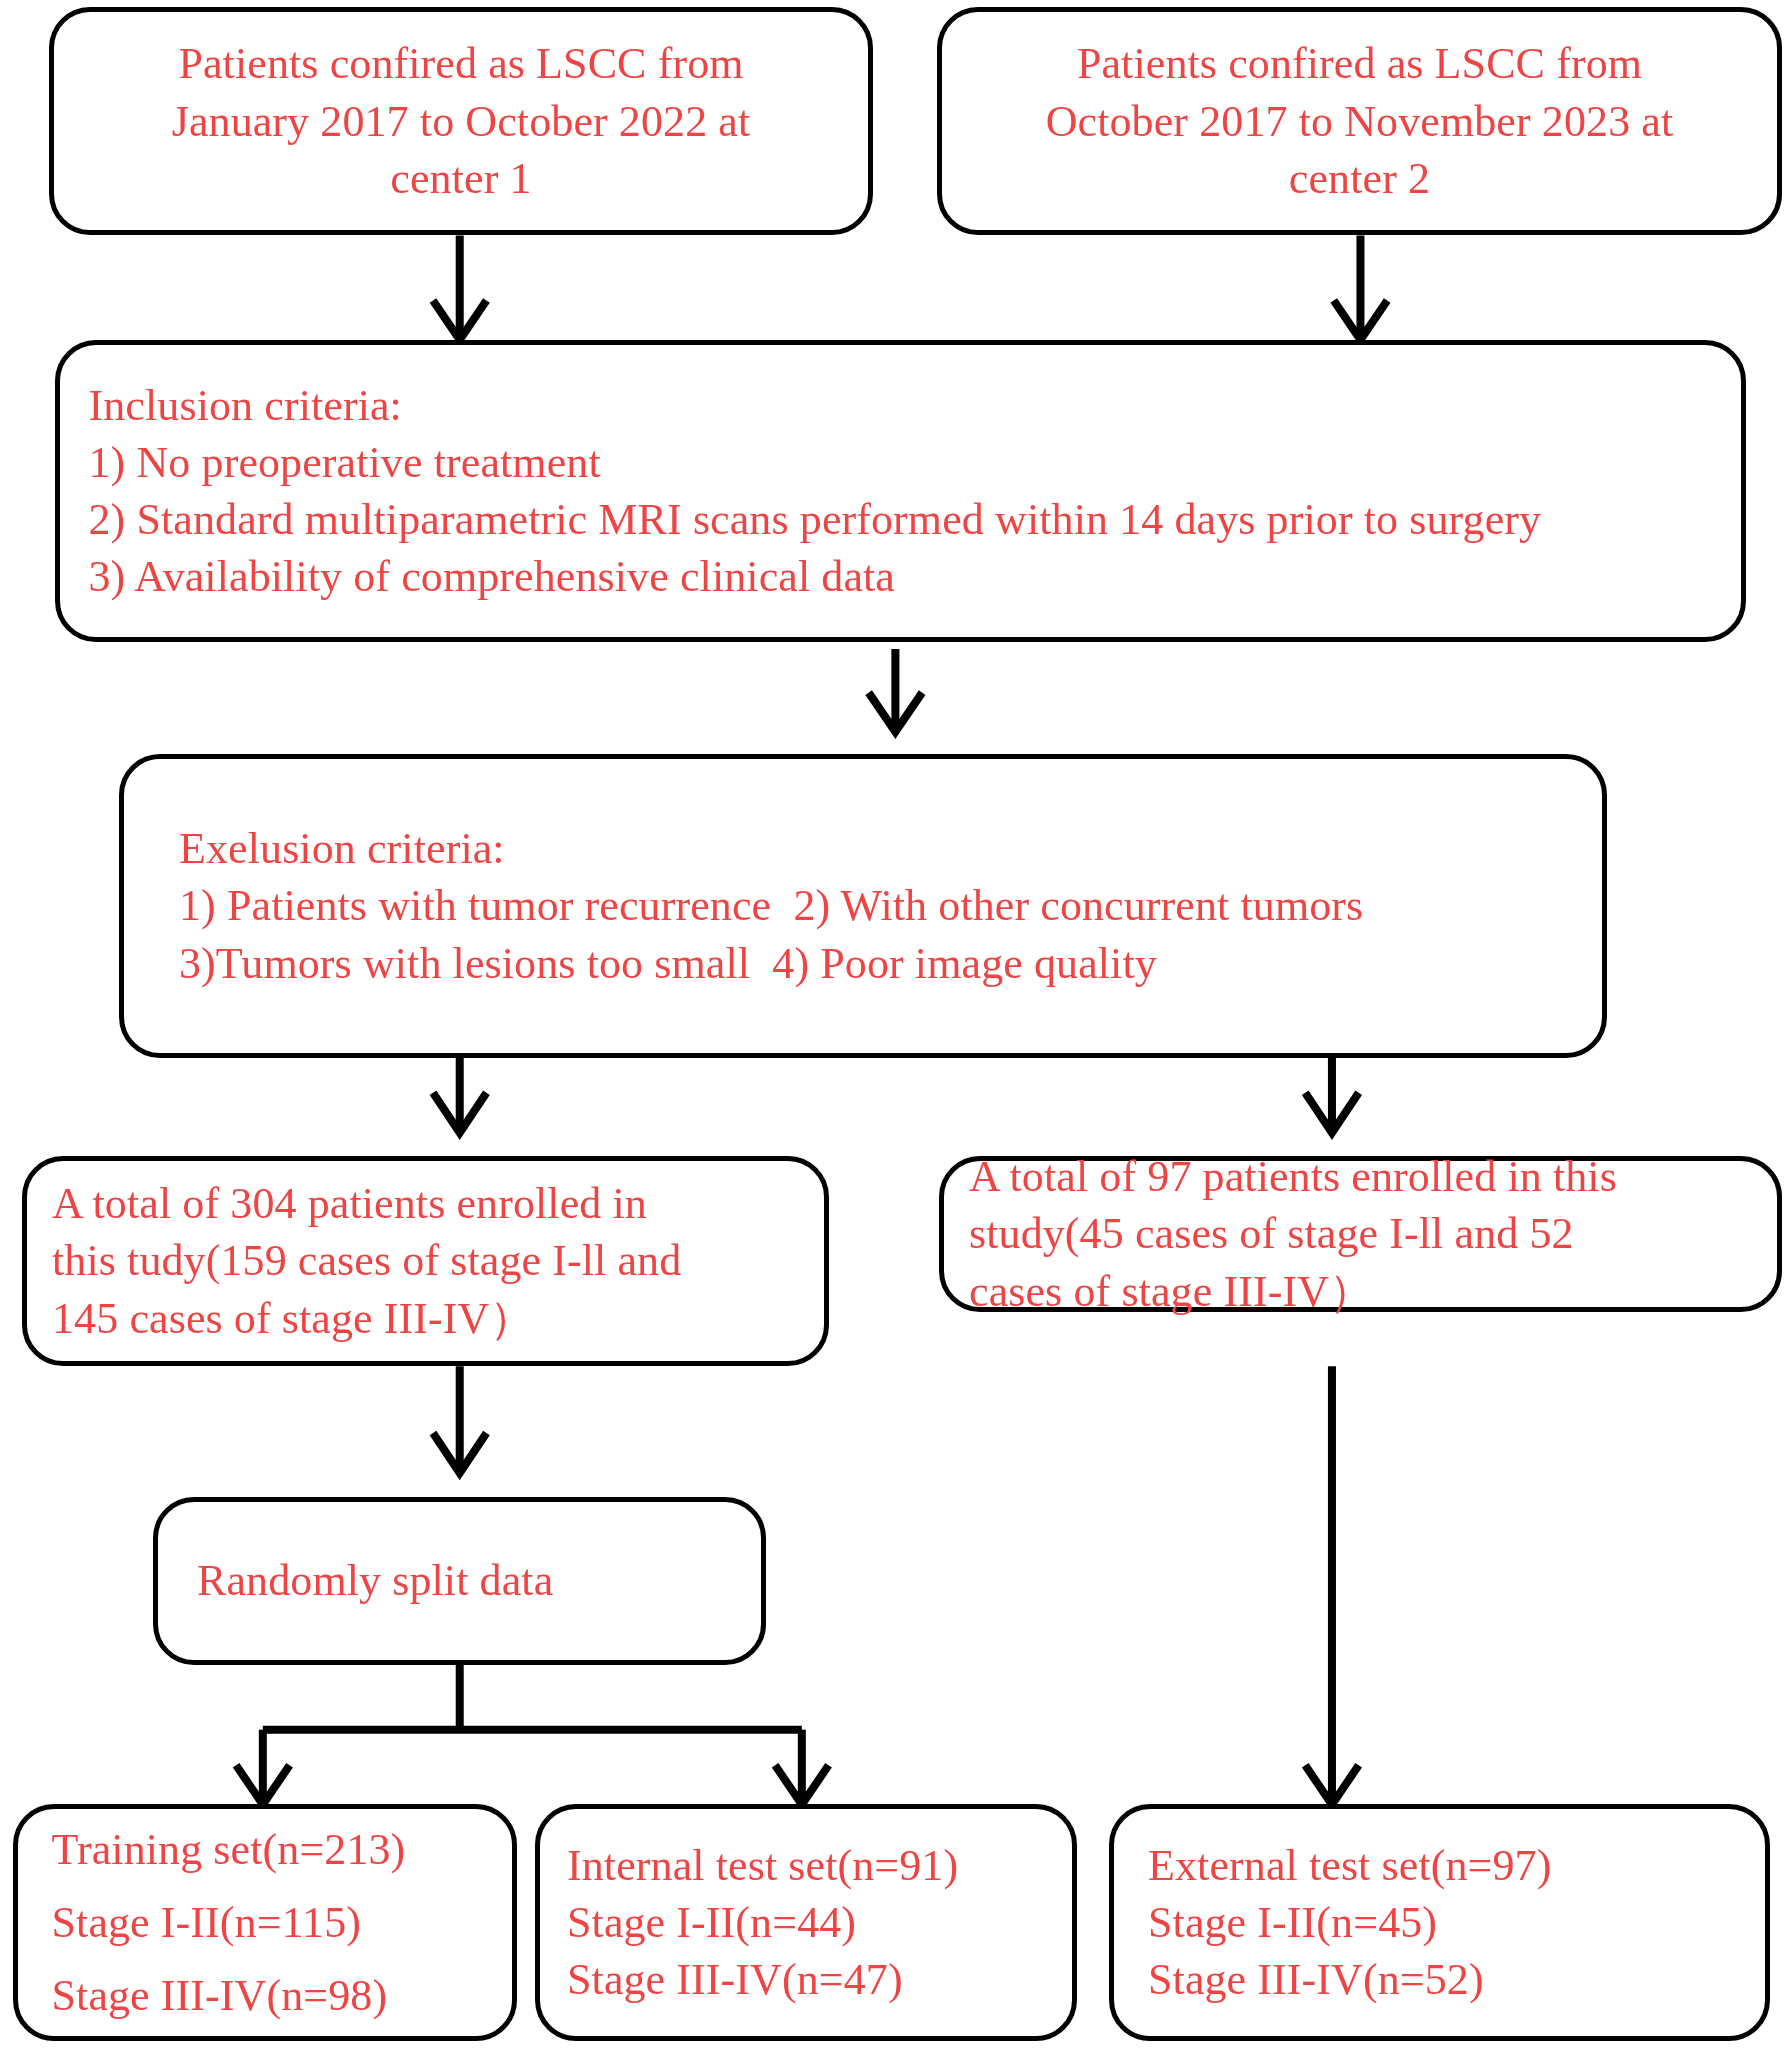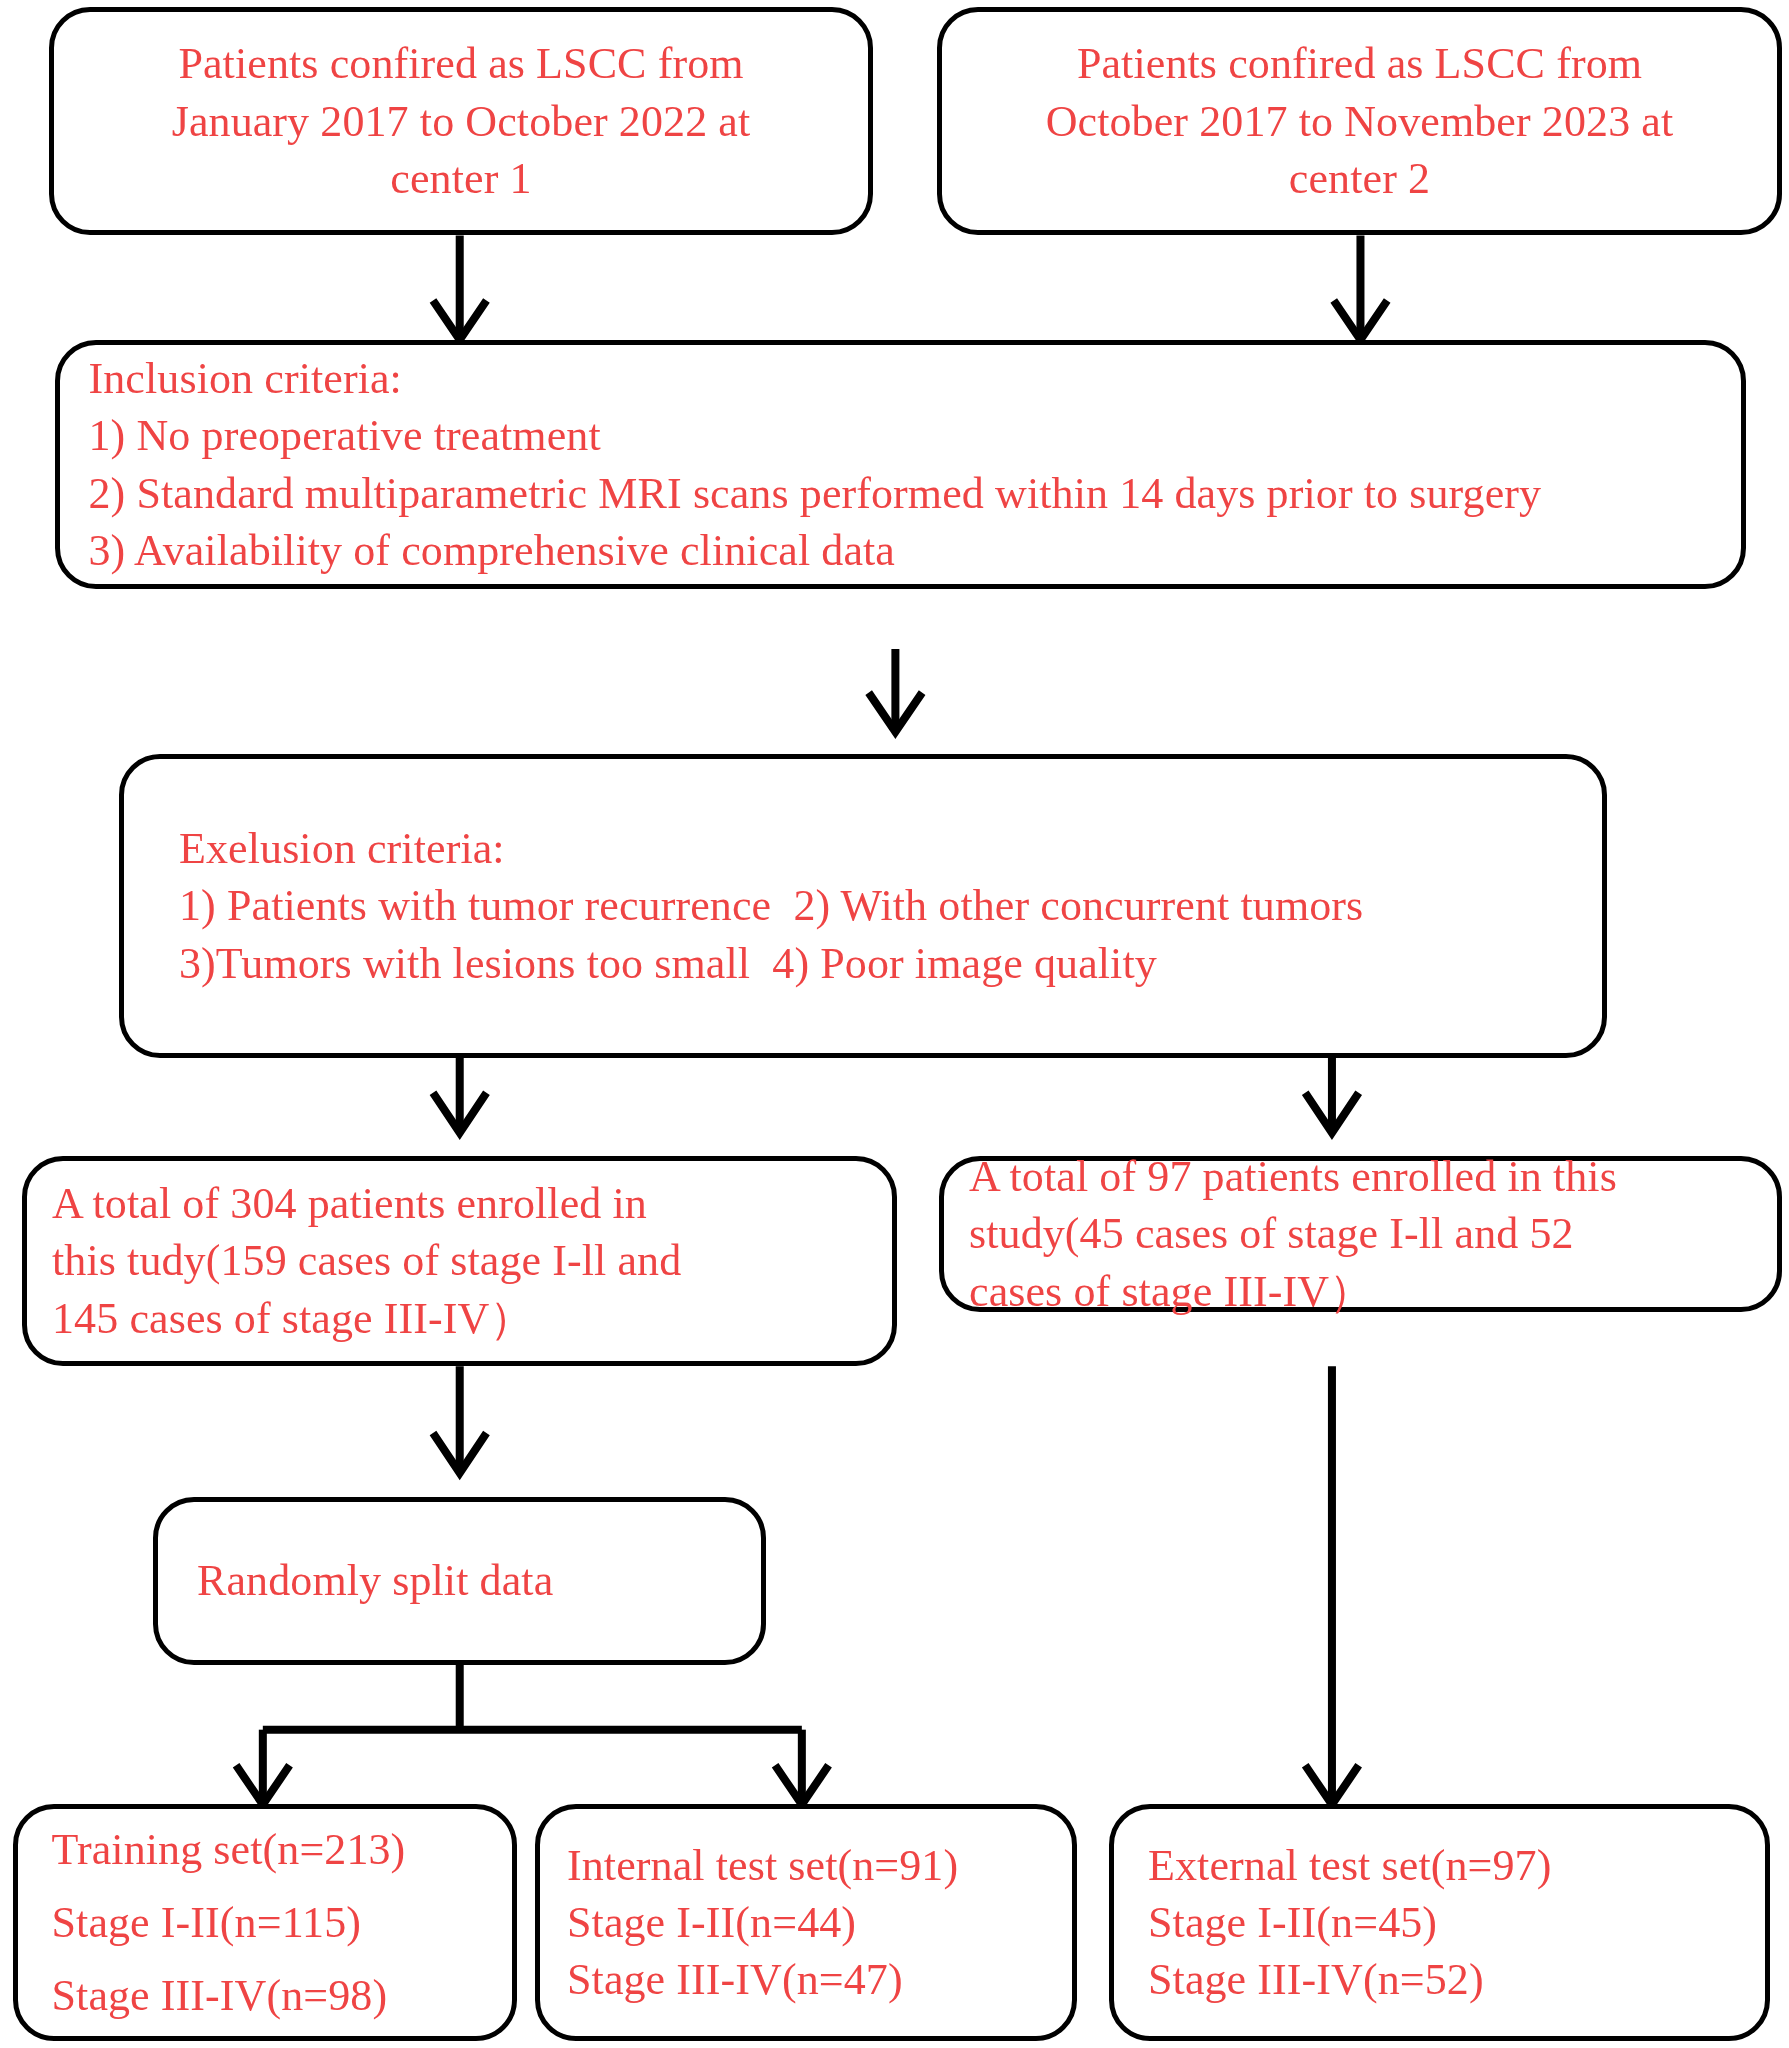--- a/index.html
+++ b/index.html
@@ -123,34 +123,34 @@
     <div class="line">January 2017 to October 2022 at</div>
     <div class="line">center 1</div>
   </div>
 
   <div class="node centered" style="left:937px; top:7.1px; width:845px; height:228px;">
     <div class="line">Patients confired as LSCC from</div>
     <div class="line">October 2017 to November 2023 at</div>
     <div class="line">center 2</div>
   </div>
 
-  <div class="node lefted wrapline" style="left:55px; top:340px; width:1691px; height:249px; padding-left:28.5px; padding-right:53px;">
+  <div class="node lefted wrapline" style="left:55px; top:340px; width:1691px; height:302px; padding-left:28.5px; padding-right:53px;">
     <div class="line">Inclusion criteria:</div>
     <div class="line">1) No preoperative treatment</div>
     <div class="line">2) Standard multiparametric MRI scans performed within 14 days prior to surgery</div>
     <div class="line">3) Availability of comprehensive clinical data</div>
   </div>
 
   <div class="node lefted" style="left:119px; top:732px; width:1488px; height:304px; padding-left:55px;margin-top:22px;">
     <div class="line">Exelusion criteria:</div>
     <div class="line">1) Patients with tumor recurrence  2) With other concurrent tumors</div>
     <div class="line">3)Tumors with lesions too small  4) Poor image quality</div>
   </div>
 
-  <div class="node lefted" style="left:22px; top:1156px; width:875px; height:210px; ">
+  <div class="node lefted" style="left:22px; top:1156px; width:807px; height:210px; ">
     <div class="line">A total of 304 patients enrolled in</div>
     <div class="line">this tudy(159 cases of stage I-ll and</div>
     <div class="line">145 cases of stage III-IV）</div>
   </div>
 
   <div class="node lefted" style="left:939px; top:1156px; width:843px; height:156px; ">
     <div class="line">A total of 97 patients enrolled in this</div>
     <div class="line">study(45 cases of stage I-ll and 52</div>
     <div class="line">cases of stage III-IV）</div>
   </div>

